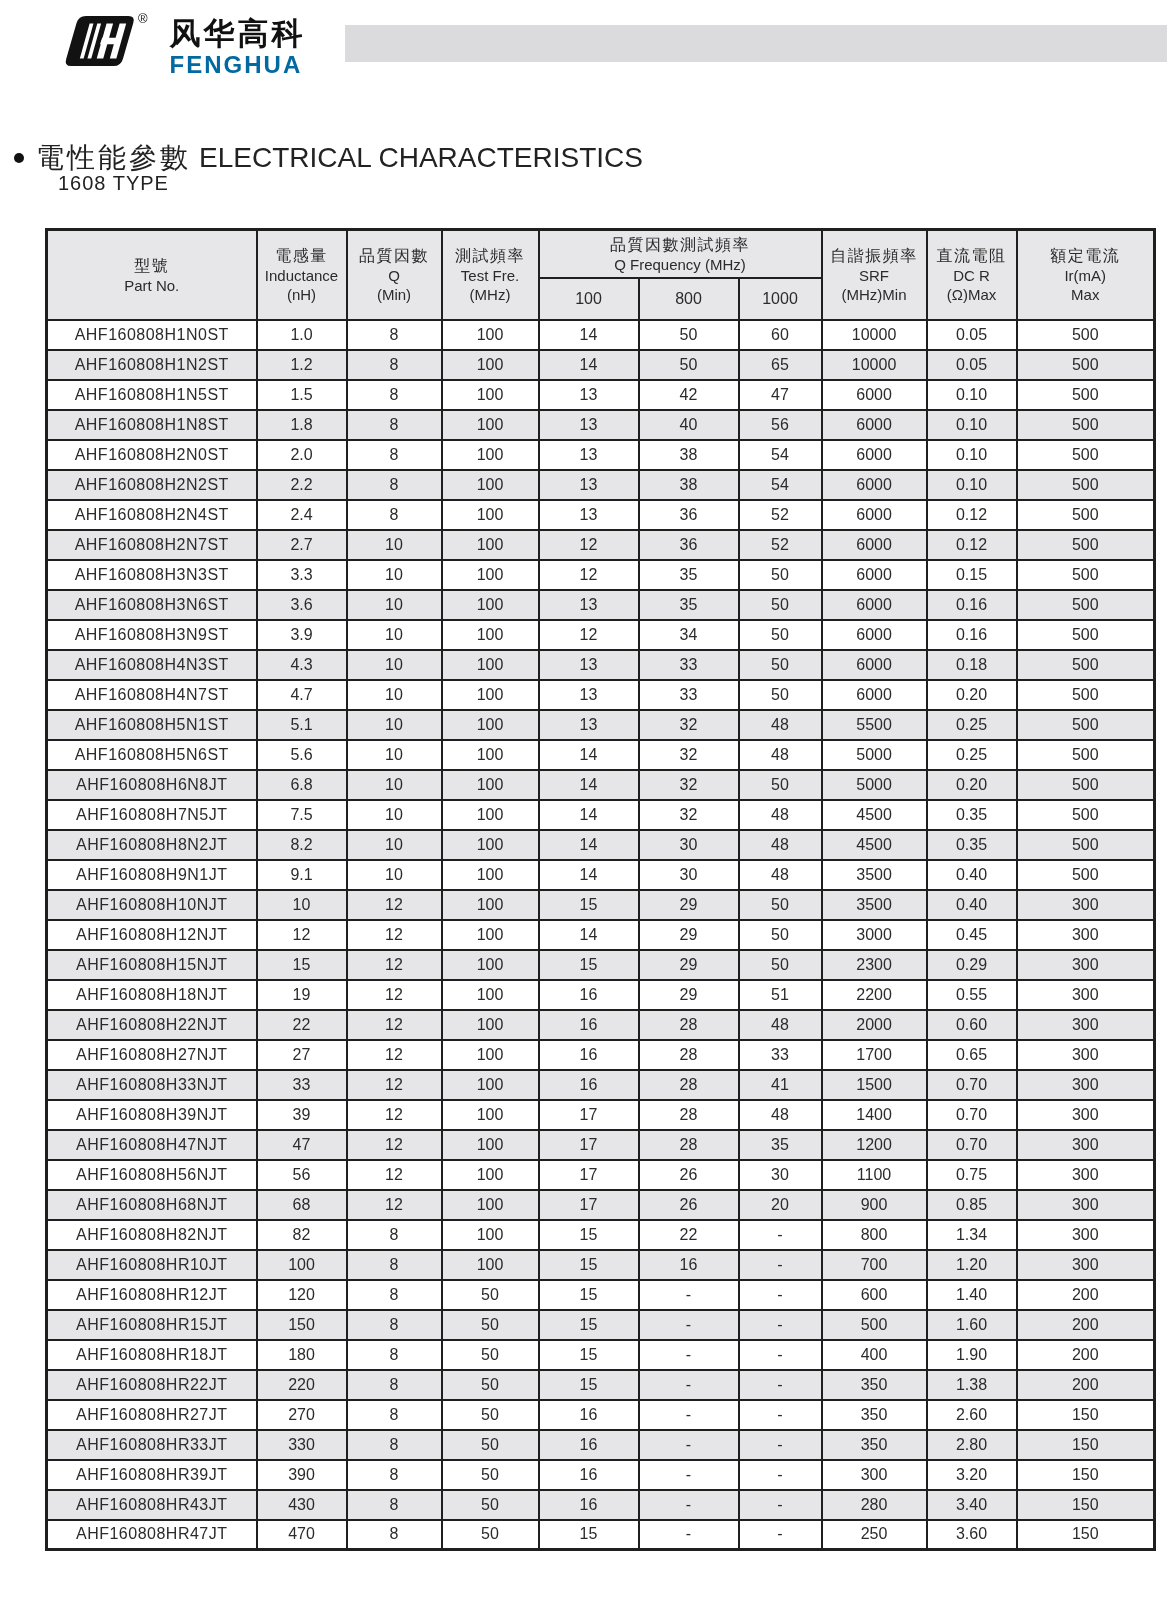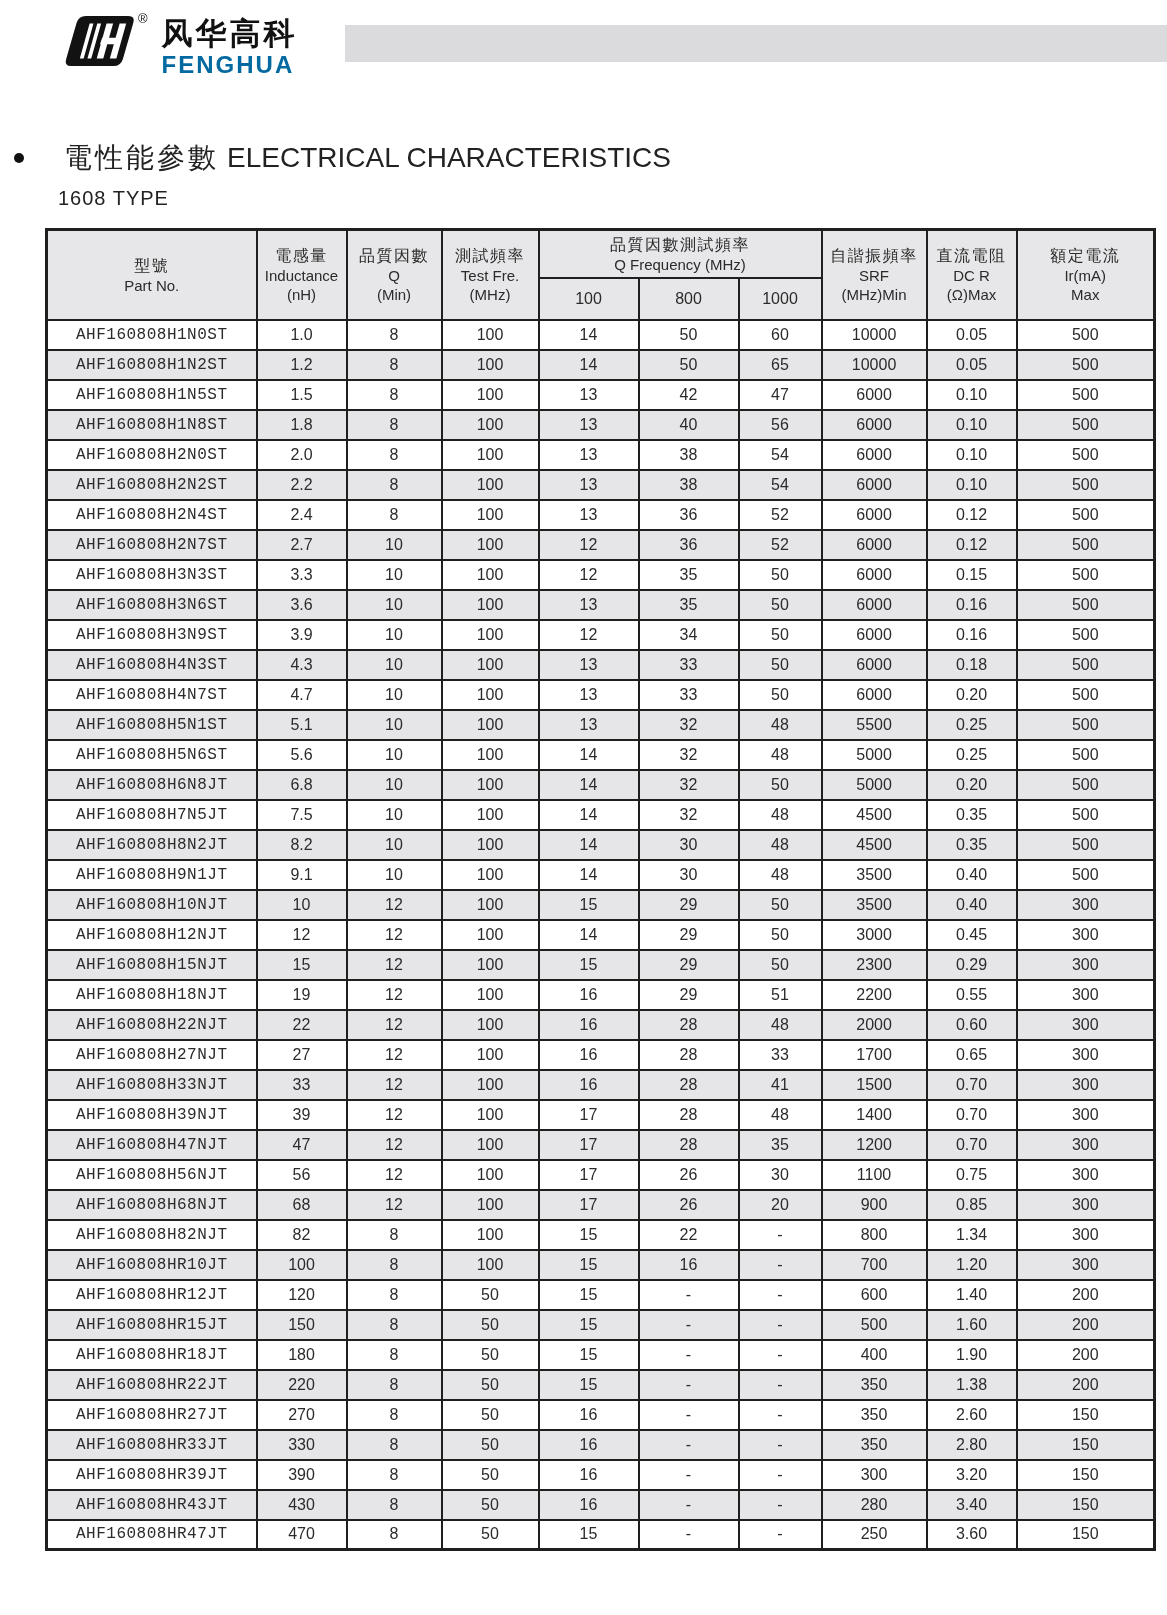--- a/index.html
+++ b/index.html
@@ -4,44 +4,44 @@
 <style>
   * { margin:0; padding:0; box-sizing:border-box; }
   html,body { background:#ffffff; }
   body { font-family:"Liberation Sans","DejaVu Sans",sans-serif; color:#2b2b2b; }
   .page { position:relative; width:1167px; height:1615px; background:#ffffff; overflow:hidden; }
 
   
   .logo-wrap { position:absolute; left:64px; top:12px; display:flex; align-items:flex-start; }
   .logo-mark { display:block; }
   .reg-mark { font-size:13px; color:#111; margin:0 4px 0 2px; line-height:1; }
-  .brand { margin-left:10px; padding-top:6px; }
+  .brand { margin-left:18px; padding-top:6px; }
   .brand-cn { font-size:31px; font-weight:700; letter-spacing:3px; color:#111; line-height:1.05; }
   .brand-en { font-size:24px; font-weight:600; letter-spacing:2px; color:#0369a1; line-height:1.1; margin-top:1px; }
   .banner-bar { position:absolute; left:345px; top:25px; width:822px; height:37px; background:#dbdbdd; }
 
   
   .title-row { position:absolute; left:14px; top:139px; display:flex; align-items:center; }
   .bullet { width:10px; height:10px; border-radius:50%; background:#111; margin-right:12px; flex:0 0 auto; }
-  .title-text { font-size:28px; font-weight:500; color:#222; white-space:nowrap;margin-left:28px; }
+  .title-text { font-size:28px; font-weight:500; color:#222; white-space:nowrap; }
   .title-cn { letter-spacing:3px; margin-right:8px; }
-  .subtitle { position:absolute; left:58px; top:187px; font-size:20px; font-weight:500; color:#222; letter-spacing:1px; }
+  .subtitle { position:absolute; left:58px; top:172px; font-size:20px; font-weight:500; color:#222; letter-spacing:1px; }
 
   
   table.spec { position:absolute; left:45px; top:228px; width:1108px;
                border-collapse:collapse; table-layout:fixed; border:3px solid #1f1f1f; }
   table.spec th, table.spec td { border:2px solid #1f1f1f; text-align:center; vertical-align:middle; padding:0 2px; }
   thead th { background:#e7e7e9; font-weight:400; color:#2b2b2b; }
   thead tr.h-top th { height:48px; }
   thead tr.h-sub th { height:42px; font-size:16px; }
   .h-cn { font-size:16px; letter-spacing:1.5px; line-height:21px; font-weight:500; }
   .h-en { font-size:15px; line-height:19px; }
   tbody td { height:30px; font-size:16px; color:#2b2b2b; background:#ffffff; }
   tbody tr:nth-child(even) td { background:#e6e6e8; }
-  tbody td.part { letter-spacing:0.5px;font-family:Liberation Mono, monospace; }
+  tbody td.part { letter-spacing:0.5px; }
 </style>
 </head>
 <body>
 
 <div class="page">
 
   <div class="logo-wrap">
     <svg class="logo-mark" width="72" height="58" viewBox="0 0 132 100" aria-hidden="true">
       <path d="M 40 4 L 118 4 Q 131 4 127 17 L 108 83 Q 104 96 91 96 L 13 96 Q 0 96 4 83 L 23 17 Q 27 4 40 4 Z" fill="#121212"></path>
       <polygon points="47,18 54,18 36,82 29,82" fill="#ffffff"></polygon>

